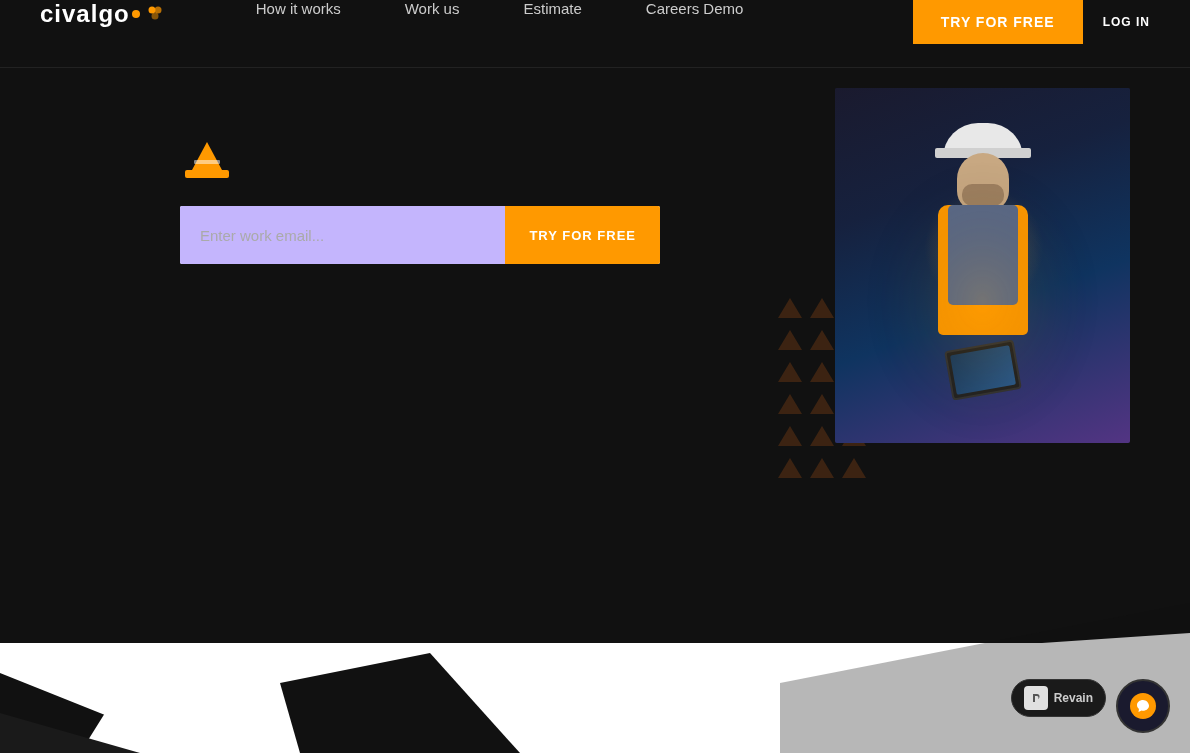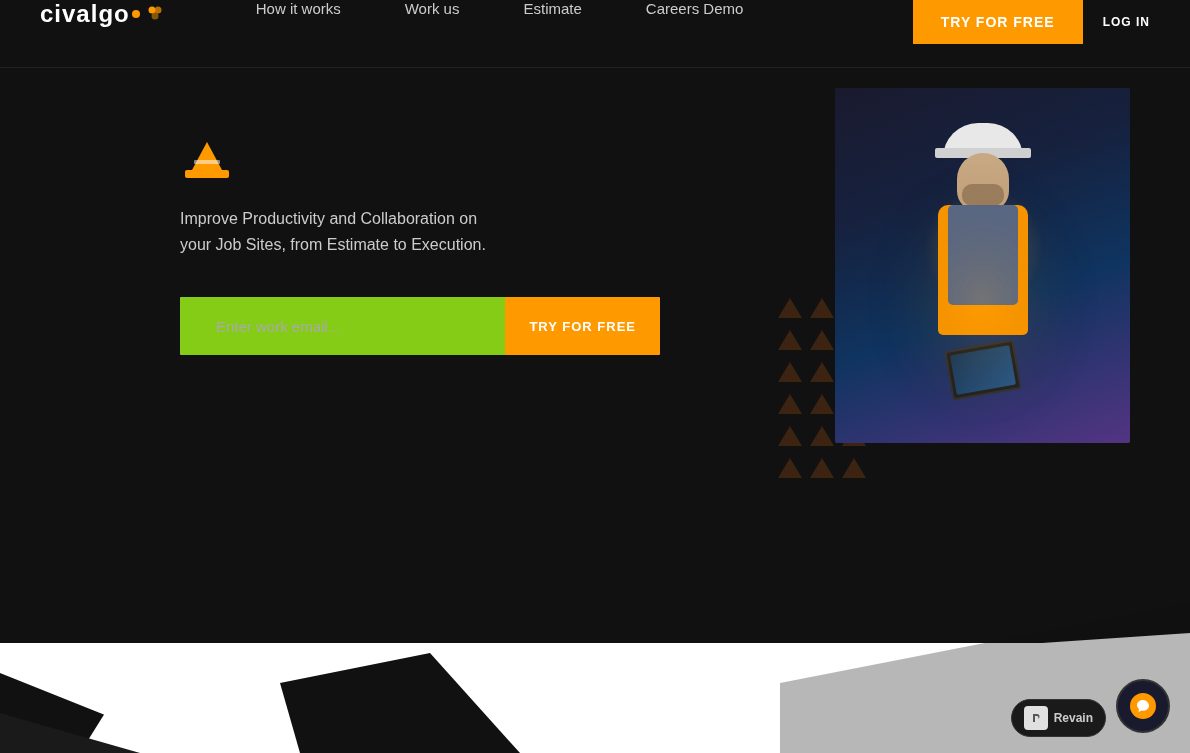--- a/index.html
+++ b/index.html
@@ -262,24 +262,24 @@
       width: 480px;
       height: 58px;
       background: #fff;
       border-radius: 2px;
       overflow: hidden;
     }
     .email-input {
       flex: 1;
       border: none;
       outline: none;
-      padding: 0 36px;
+      padding: 0 20px;
       font-size: 15px;
       color: #333;
-      background: #84cc16;
+      background: #c4b5fd;
     }
     .email-input::placeholder {
       color: #aaa;
     }
     .btn-try-form {
       background: #f90;
       color: #fff;
       font-size: 13px;
       font-weight: 700;
       letter-spacing: 1px;
@@ -321,21 +321,21 @@
       background: #f90;
       border-radius: 50%;
       display: flex;
       align-items: center;
       justify-content: center;
     }
 
     
     .revain-badge {
       position: fixed;
-      bottom: 16px;
+      bottom: 36px;
       right: 84px;
       display: flex;
       align-items: center;
       gap: 6px;
       background: #1a1a1a;
       border: 1px solid #333;
       border-radius: 24px;
       padding: 6px 12px;
       cursor: pointer;
       z-index: 100;
@@ -445,24 +445,20 @@
     <div class="hero-icon">
       <svg width="55" height="48" viewBox="0 0 55 48">
 
         <rect x="5" y="32" width="44" height="8" rx="2" fill="#f90"></rect>
         <polygon points="27,4 42,32 12,32" fill="#f90"></polygon>
         <rect x="14" y="22" width="26" height="4" rx="1" fill="#fff" opacity="0.5"></rect>
       </svg>
     </div>
 
 
-    <p class="hero-subtitle">
-      <span>Improve Productivity and Collaboration on</span><br>
-      <span>your Job Sites, from Estimate to Execution.</span>
-    </p>
 
     <div class="email-form">
       <input class="email-input" type="email" placeholder="Enter work email..." style="">
       <button class="btn-try-form">TRY FOR FREE</button>
     </div>
   </div>
 
   <svg class="bottom-shapes" width="1190" height="200" viewBox="0 0 1190 200" preserveAspectRatio="none">
 
     <polygon points="0,200 1190,200 1190,80 0,160" fill="#fff"></polygon>

